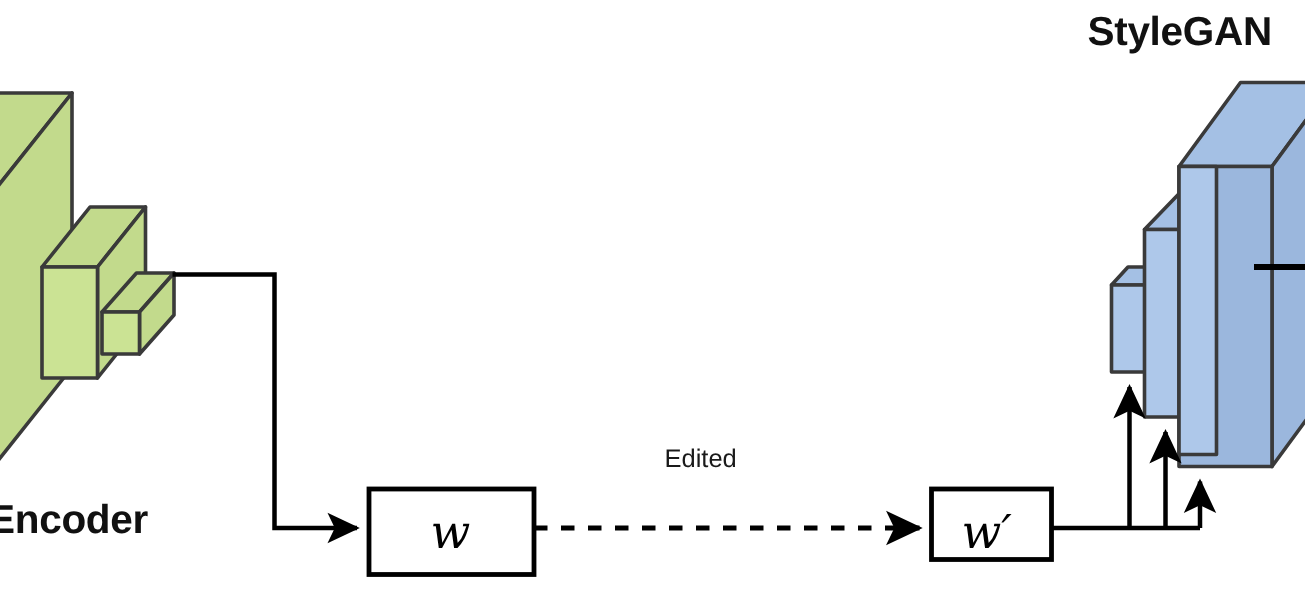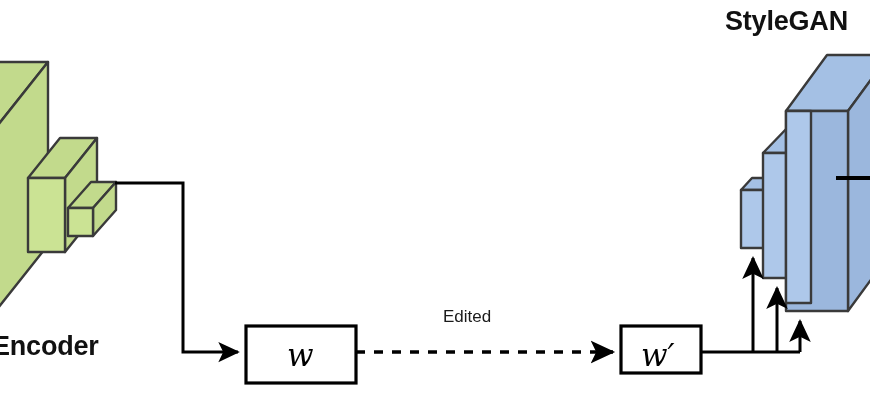--- a/index.html
+++ b/index.html
@@ -43,21 +43,21 @@
     letter-spacing: -0.2px;
   }
   #label-encoder {
     left: -8px;
     top: 331px;
     font-size: 27px;
     letter-spacing: -0.2px;
   }
   #label-edited {
     left: 443px;
-    top: 307px;
+    top: 296px;
     font-size: 17px;
     color: #1a1a1a;
   }
   .math-box-label {
     position: absolute;
     font-family: "DejaVu Serif", serif;
     font-style: italic;
     font-size: 31px;
     color: #000000;
     white-space: nowrap;

